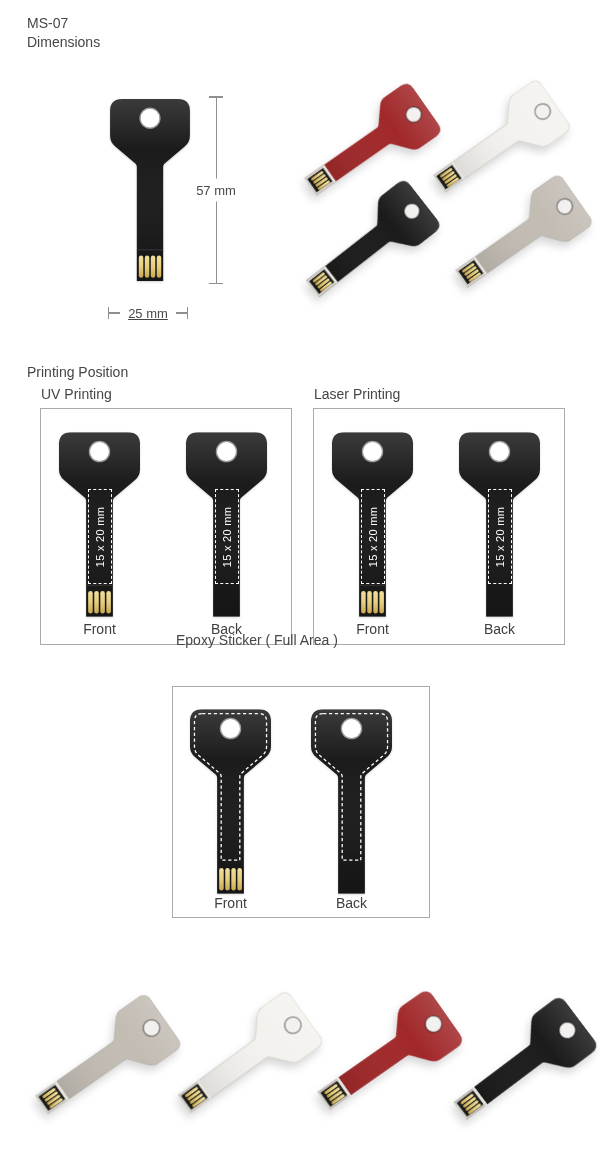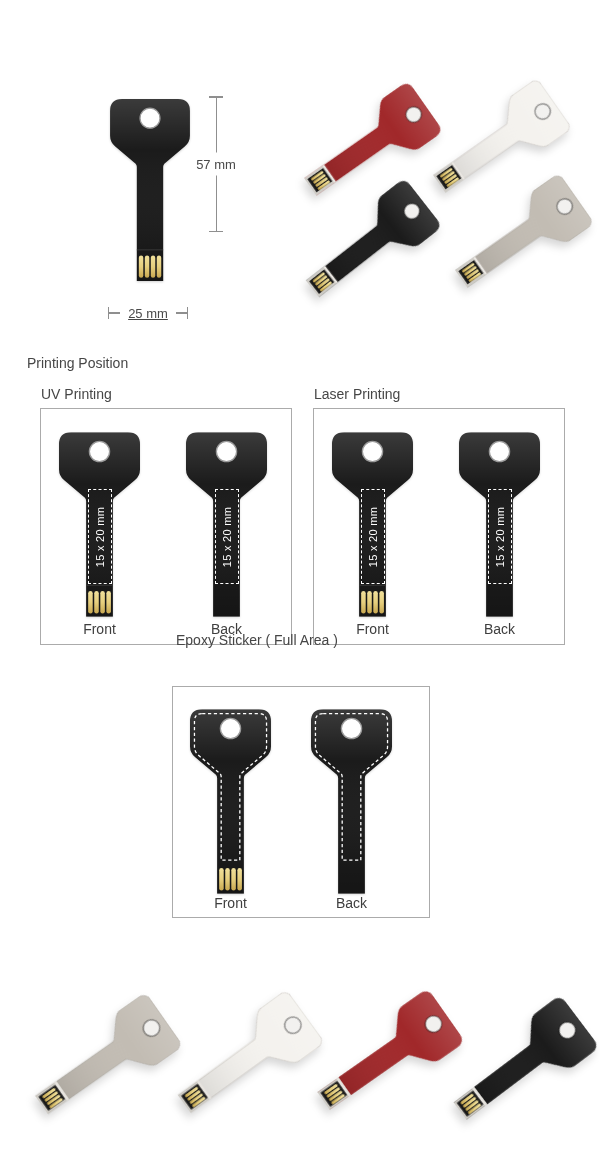--- a/index.html
+++ b/index.html
@@ -4,35 +4,35 @@
 <style>
   html,body{margin:0;padding:0;background:#fff;}
   .sheet{
     position:relative;width:600px;height:1157px;margin:0 auto;background:#ffffff;
     font-family:"Liberation Sans", sans-serif;color:#464646;overflow:hidden;
   }
   .defs-svg{position:absolute;width:0;height:0;overflow:hidden;}
 
   
   .brand{position:absolute;left:27px;top:14px;font-size:14px;line-height:19px;color:#464646;}
-  .sec-title{position:absolute;left:27px;top:355px;font-size:14px;color:#464646;}
+  .sec-title{position:absolute;left:27px;top:364px;font-size:14px;color:#464646;}
   .plabel{position:absolute;font-size:14px;color:#464646;white-space:nowrap;}
 
   
   .key{display:block;}
   .key--black{--key-fill:#1b1b1b;}
   .key--red{--key-fill:#a1282a;}
   .key--white{--key-fill:#f4f2ee;--key-stroke:#c9c5bf;--key-sw:1;}
   .key--silver{--key-fill:#c2bcb3;--key-stroke:#9a948c;--key-sw:0.6;}
 
   
   .kfig{position:absolute;left:110px;top:99px;width:80px;height:182px;filter:drop-shadow(0 1px 1px rgba(0,0,0,.18));}
 
   
-  .vdim{position:absolute;left:208px;top:96px;width:16px;height:136px;text-align:right;}
+  .vdim{position:absolute;left:208px;top:96px;width:16px;height:188px;text-align:right;}
   .vdim .vline{position:absolute;left:7.5px;top:0;bottom:0;width:1.5px;background:#8f8f8f;}
   .vdim .cap{position:absolute;left:1px;width:14px;height:1.5px;background:#8f8f8f;}
   .vdim .cap.top{top:0;} .vdim .cap.bot{bottom:0;}
   .dimtext{font-size:13px;color:#4a4a4a;white-space:nowrap;}
   .vdim .dimtext{position:absolute;left:50%;top:50%;transform:translate(-50%,-50%);background:#fff;padding:4px 3px;}
   .hdim{position:absolute;left:106px;top:305px;width:84px;height:16px;display:flex;align-items:center;justify-content:center;text-decoration:underline;}
   .hdim .tick{width:1.5px;height:12px;background:#8f8f8f;flex:0 0 auto;}
   .hdim .seg{width:11px;height:1.5px;background:#8f8f8f;flex:0 0 auto;}
   .hdim .dimtext{margin:0 8px;}
 
@@ -122,20 +122,24 @@
     </symbol>
 
     <symbol id="key-photo" viewBox="0 0 100 228">
       <use href="#sil" style="fill:var(--key-fill,#1b1b1b);stroke:var(--key-stroke,none);stroke-width:var(--key-sw,0)"></use>
       <use href="#sil" fill="url(#shadeV)"></use>
       <circle cx="50" cy="24" r="12.5" fill="#f2f1ef" stroke="rgba(0,0,0,0.38)" stroke-width="2.4"></circle>
       <use href="#tipPhoto"></use>
     </symbol>
   </svg>
 
+  <div class="brand">
+    <div>MS-07</div>
+    <div>Dimensions</div>
+  </div>
 
   <svg class="key key--black kfig" viewBox="0 0 100 228">
       <use href="#key-front"></use>
     </svg>
 
   <div class="vdim">
     <div class="vline"></div>
     <div class="cap top"></div>
     <div class="cap bot"></div>
     <span class="dimtext">57 mm</span>

